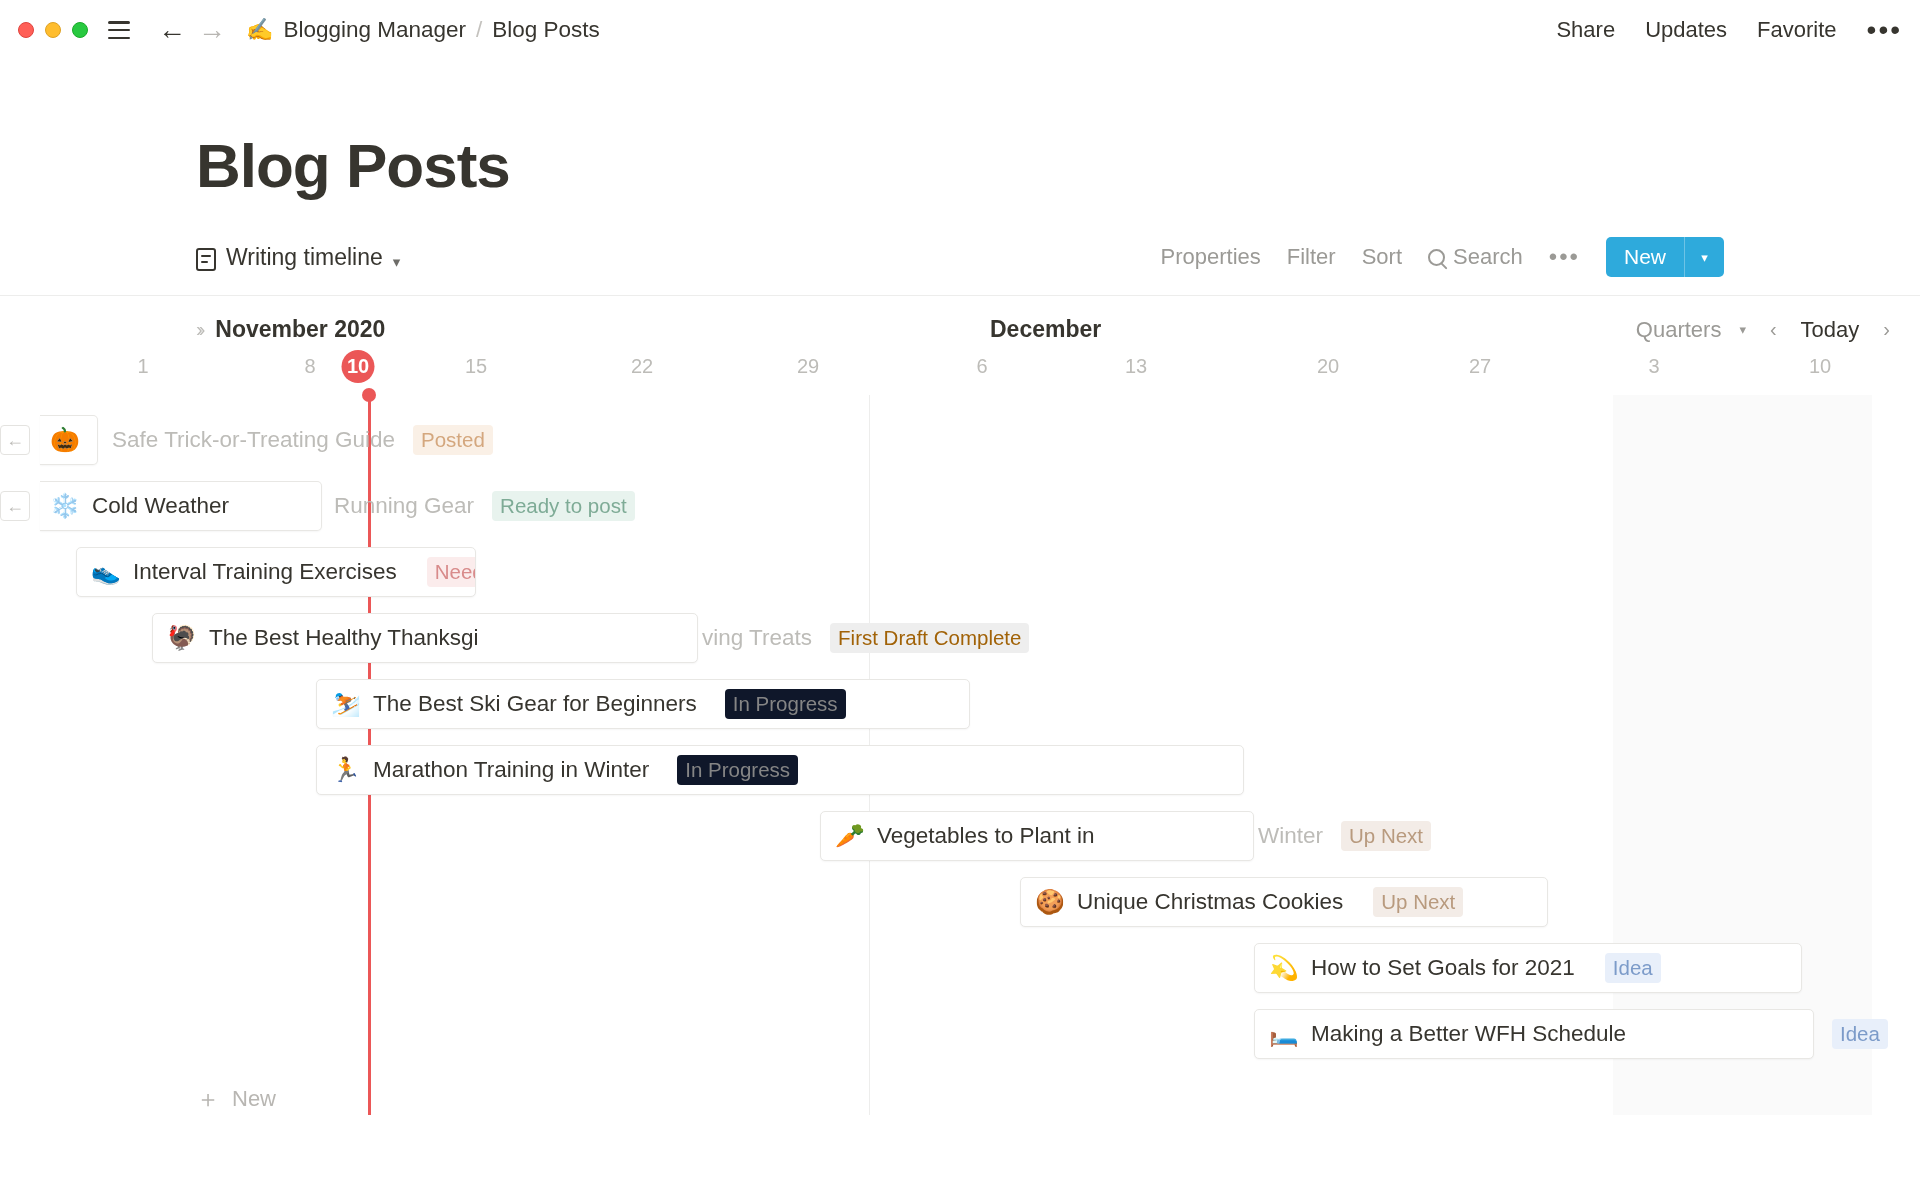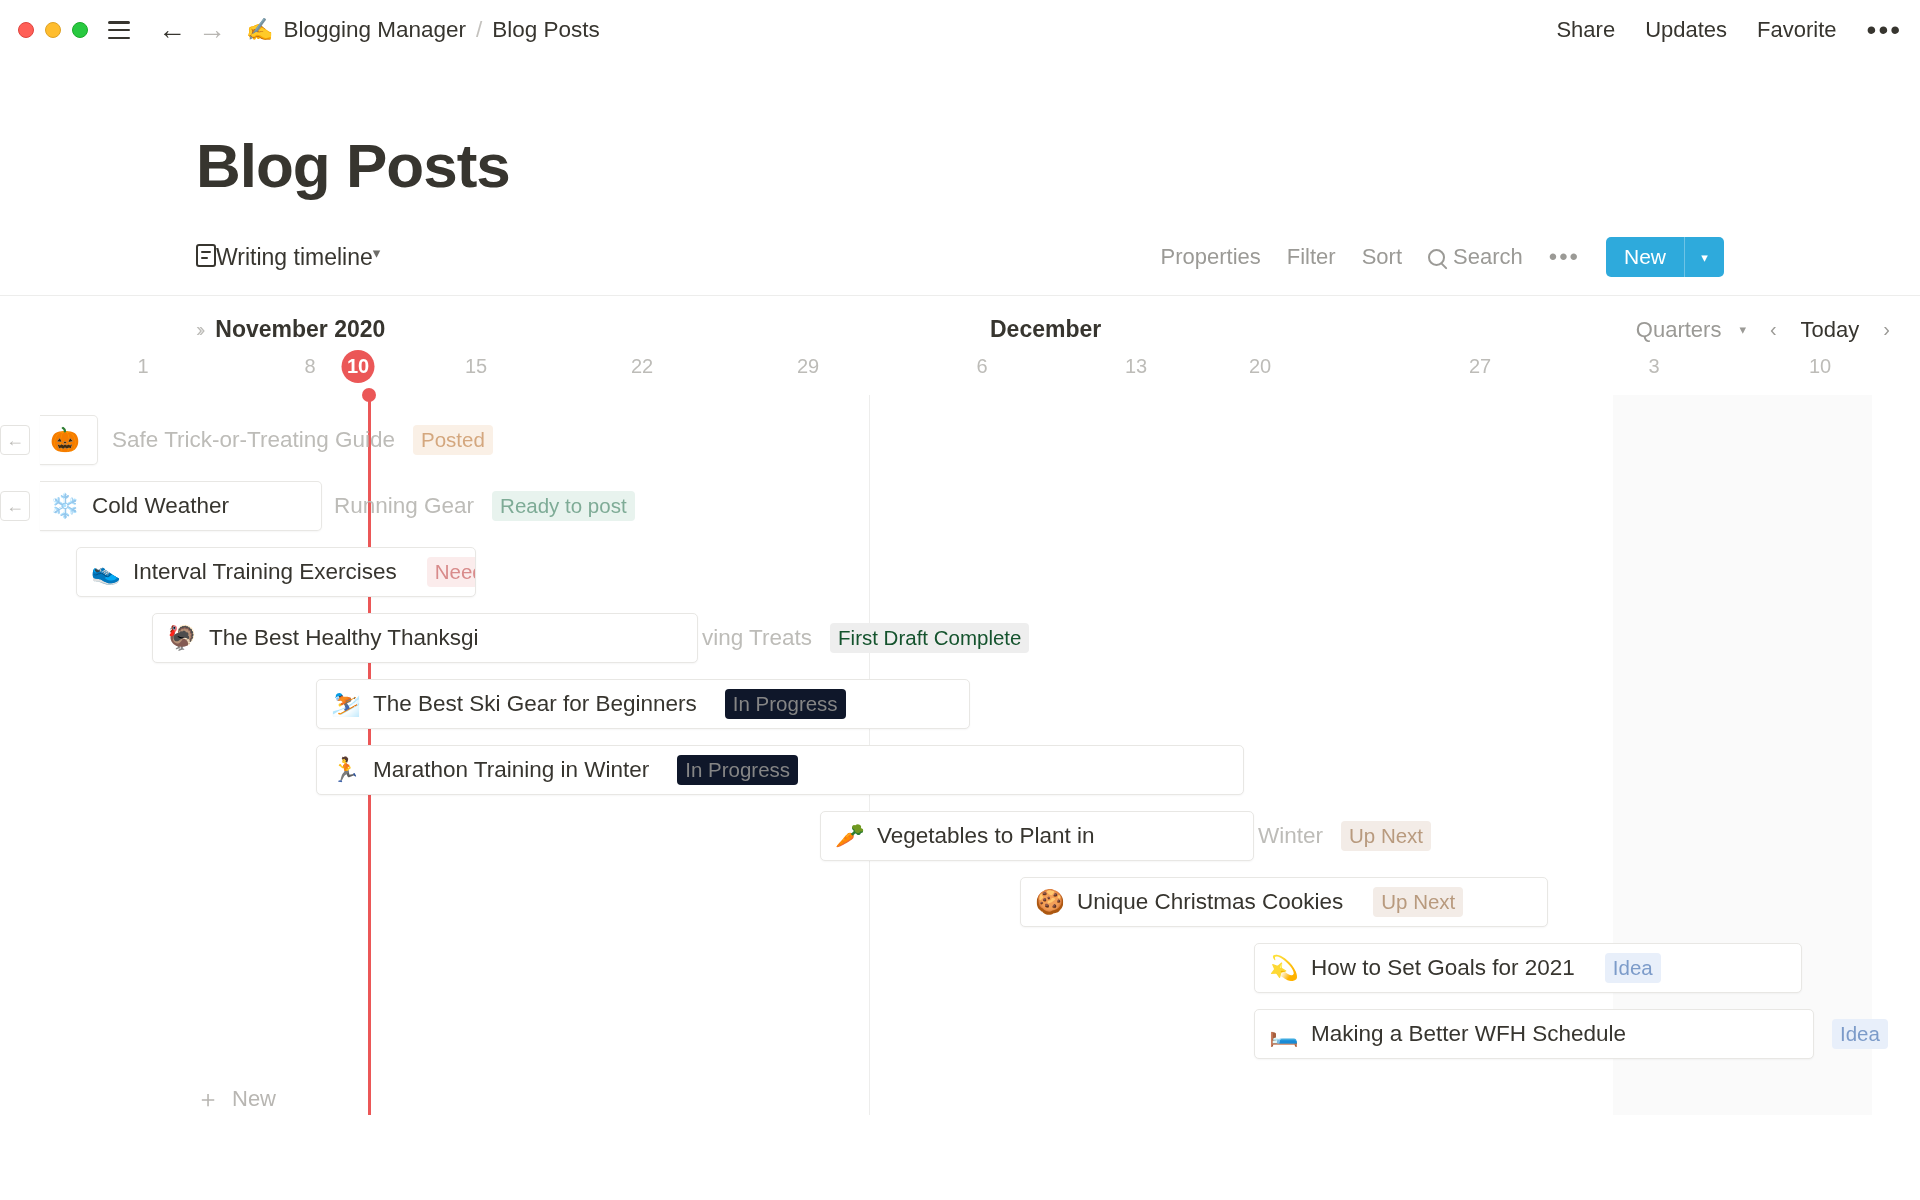--- a/index.html
+++ b/index.html
@@ -23,21 +23,21 @@
   .topbar-right { margin-left: auto; display: flex; align-items: center; gap: 30px; font-size: 22px; }
   .topbar-right .link { cursor: pointer; }
   .dots { font-size: 28px; letter-spacing: 2px; cursor: pointer; line-height: 0; }
   
   
   .page-title-wrap { padding: 70px 0 36px 196px; }
   .page-title { font-size: 62px; font-weight: 700; letter-spacing: -1px; }
   
   
   .view-toolbar { display: flex; align-items: center; padding: 0 196px 18px 196px; }
-  .view-select { display: flex; align-items: flex-start; font-size: 23px; font-weight: 500; cursor: pointer; }
+  .view-select { display: flex; align-items: flex-end; gap: 10px; font-size: 23px; font-weight: 500; cursor: pointer; }
   .view-select .caret { font-size: 15px; color: #6e6d69; }
   .doc-icon { width: 20px; height: 23px; border: 2px solid #37352f; border-radius: 3px; position: relative; }
   .doc-icon::before, .doc-icon::after { content: ""; position: absolute; left: 3px; right: 3px; height: 2px; background: #37352f; border-radius: 1px; }
   .doc-icon::before { top: 5px; }
   .doc-icon::after { top: 11px; width: 7px; }
   .view-toolbar-right { margin-left: auto; display: flex; align-items: center; gap: 26px; font-size: 22px; color: #9b9a96; }
   .vtb-link { cursor: pointer; text-align: right; }
   .search-wrap { display: flex; align-items: center; gap: 8px; cursor: pointer; }
   .search-ic { width: 17px; height: 17px; border: 2px solid #9b9a96; border-radius: 50%; position: relative; }
   .search-ic::after { content: ""; position: absolute; width: 2px; height: 8px; background: #9b9a96; bottom: -6px; right: -2px; transform: rotate(-45deg); border-radius: 1px; }
@@ -75,21 +75,21 @@
   .card-emoji { font-size: 24px; flex-shrink: 0; }
   .card-title { font-size: 22.5px; font-weight: 500; white-space: nowrap; }
   .back-arrow-box { width: 30px; height: 30px; border: 1px solid #e4e3e0; border-radius: 4px; display: flex; align-items: center; justify-content: center; color: #bdbcb8; font-size: 18px; margin-right: 10px; flex-shrink: 0; }
   
   .overflow-title { font-size: 22.5px; font-weight: 500; color: #bdbcb8; margin-left: 14px; white-space: nowrap; }
   
   .status-tag { font-size: 20.5px; padding: 3px 8px; border-radius: 4px; margin-left: 18px; white-space: nowrap; }
   .st-posted { background: #faf0e6; color: #d4a77e; }
   .st-ready { background: #e8f3ee; color: #7eab96; }
   .st-proof { background: #fbecec; color: #d88b8b; }
-  .st-draft { background: #eeeeee; color: #14532d; }
+  .st-draft { background: #eeeeee; color: #a16207; }
   .st-progress { background: #0f172a; color: #858585; margin-left: 16px; }
   .st-upnext { background: #f3ece7; color: #b89a7e; }
   .st-idea { background: #e8effa; color: #7c9bc9; }
   
   .new-row { position: absolute; bottom: 0; left: 196px; display: flex; align-items: center; gap: 12px; color: #b8b6b2; font-size: 22px; cursor: pointer; }
   .plus { font-size: 24px; font-weight: 300; }
 </style>
 </head>
 <body>
 
@@ -163,21 +163,21 @@
 
 <div class="ruler" id="ruler">
     <span class="day" style="left: 143px;">1</span>
     <span class="day" style="left: 310px;">8</span>
     <span class="day today" style="left: 358px;">10</span>
     <span class="day" style="left: 476px;">15</span>
     <span class="day" style="left: 642px;">22</span>
     <span class="day" style="left: 808px;">29</span>
     <span class="day" style="left: 982px;">6</span>
     <span class="day" style="left: 1108px; margin-left: 28px;">13</span>
-    <span class="day" style="left: 1260px;">20</span>
+    <span class="day" style="left: 1328px;">20</span>
     <span class="day" style="left: 1480px;">27</span>
     <span class="day" style="left: 1654px;">3</span>
     <span class="day" style="left: 1820px;">10</span>
   </div>
 
 <div class="timeline-body" id="tbody">
   <div class="shade"></div>
   <div class="month-divider"></div>
   <div class="today-dot"></div>
   <div class="today-line"></div>

